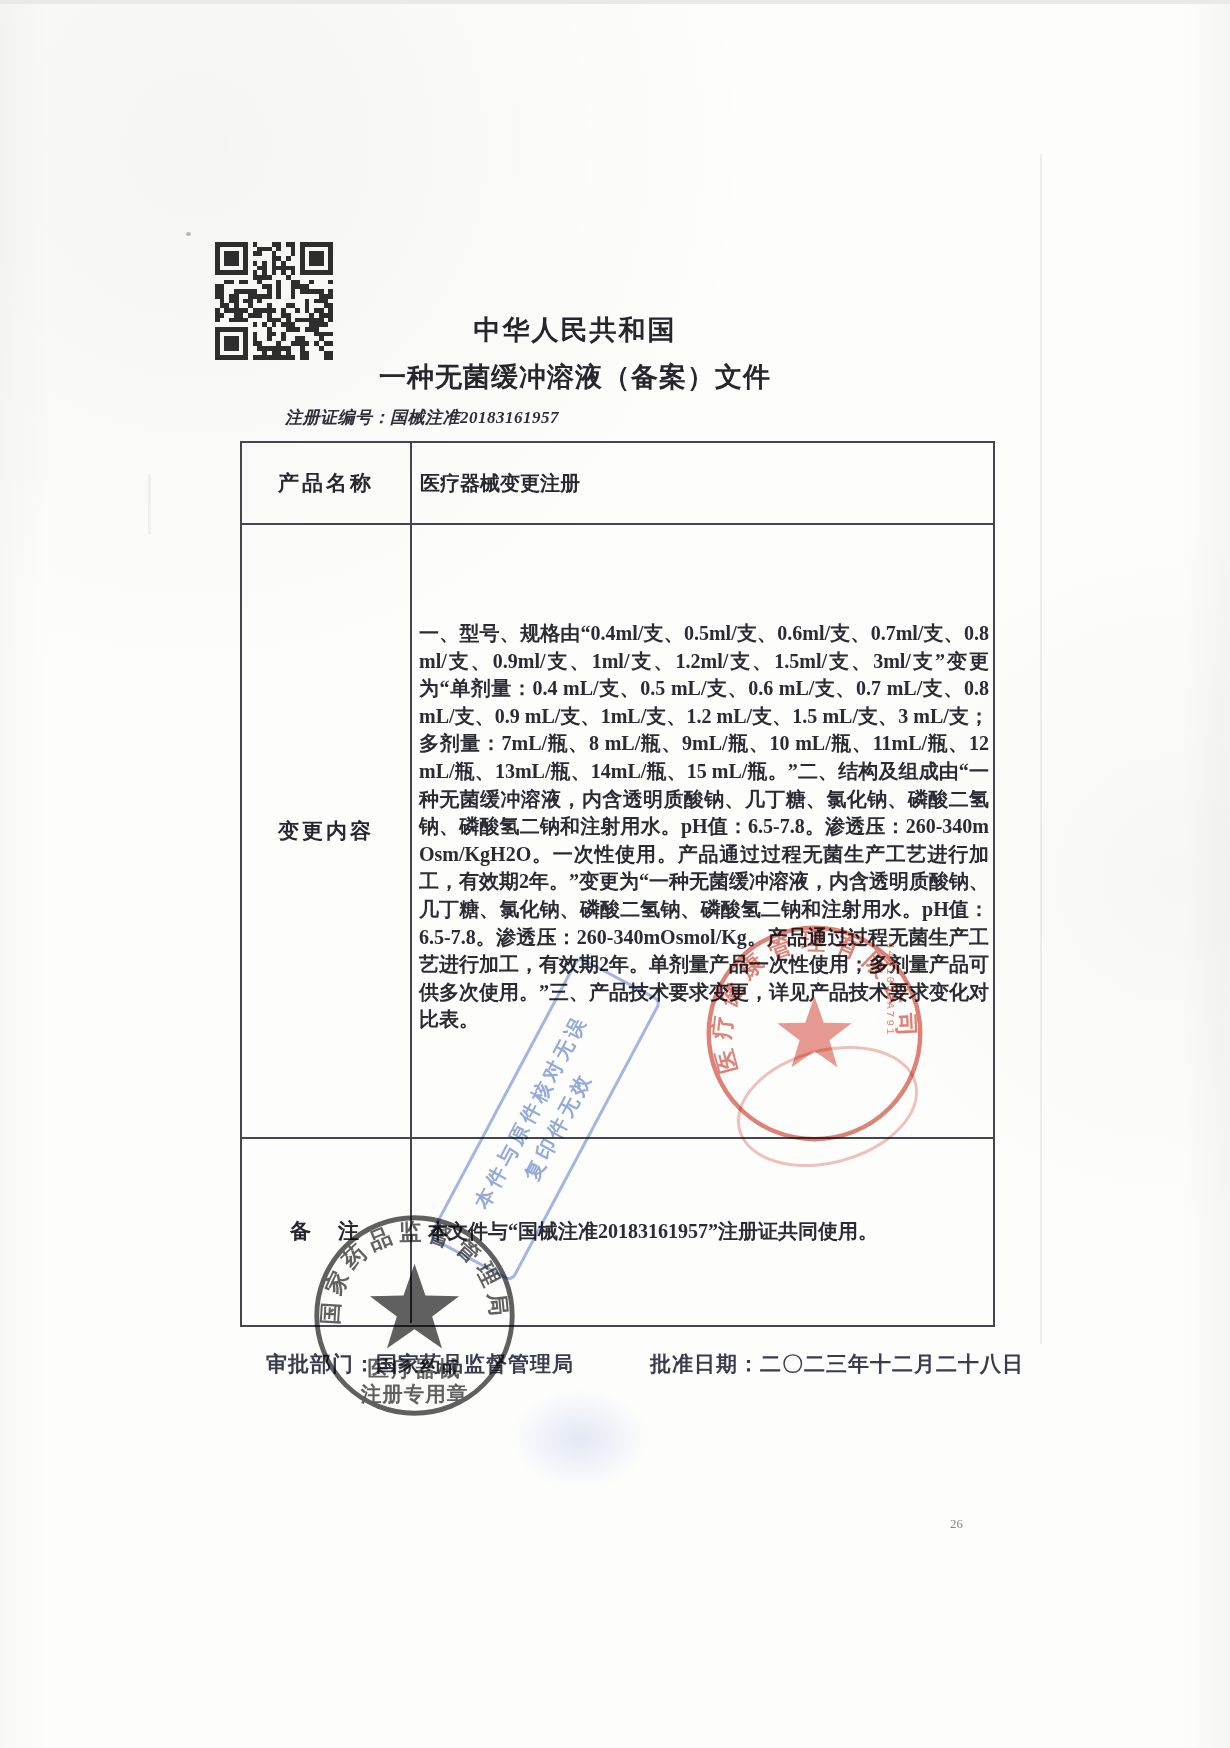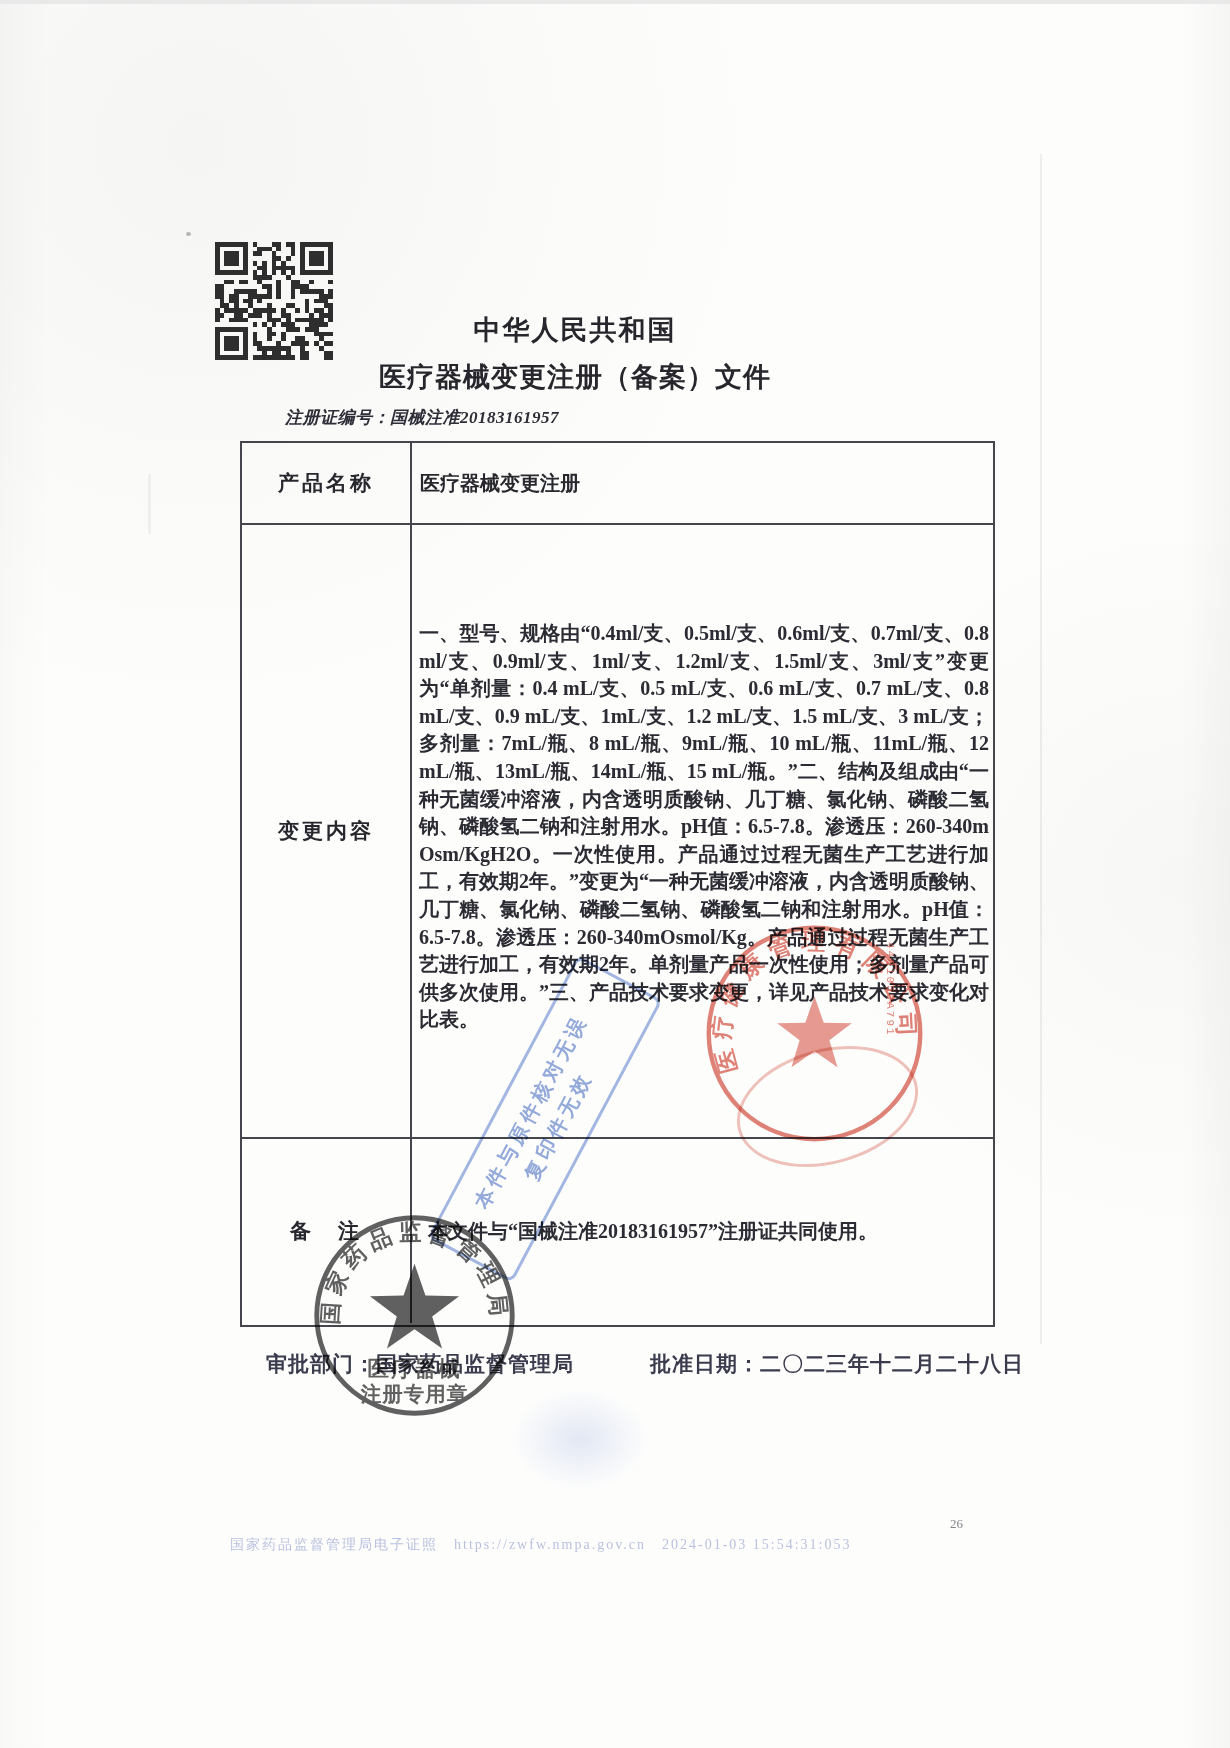--- a/index.html
+++ b/index.html
@@ -399,21 +399,21 @@
           <rect x="18" y="24" width="1" height="1"></rect>
           <rect x="19" y="24" width="1" height="1"></rect>
           <rect x="23" y="24" width="1" height="1"></rect>
           <rect x="24" y="24" width="1" height="1"></rect>
         </g>
       </svg>
   </div>
 
   <div class="abs title-wrap">
     <div class="title-line1">中华人民共和国</div>
-    <div class="title-line2">医疗器械变更注册（备案）文件</div>
+    <div class="title-line2">一种无菌缓冲溶液（备案）文件</div>
   </div>
 
   <div class="abs reg-line">注册证编号：国械注准20183161957</div>
 
   <div class="abs doc-table">
     <div class="t-row r1">
       <div class="t-label">产品名称</div>
       <div class="t-value v1">医疗器械变更注册</div>
     </div>
     <div class="t-row r2">
@@ -457,20 +457,19 @@
         <textPath href="#grayArc" startOffset="4">国家药品监督管理局</textPath>
       </text>
       <polygon fill="#4b4b4b" points="110,57 121.2,89.6 155.6,90.2 128.1,110.9 138.2,143.8 110,124 81.8,143.8 91.9,110.9 64.4,90.2 98.8,89.6"></polygon>
       <text x="110" y="172" text-anchor="middle" font-size="22" font-weight="bold" fill="#4b4b4b" letter-spacing="2" font-family="sans-serif">医疗器械</text>
       <text x="110" y="197" text-anchor="middle" font-size="21" font-weight="bold" fill="#4b4b4b" letter-spacing="1" font-family="sans-serif">注册专用章</text>
     </svg>
   </div>
 
   <div class="abs ink-smudge"></div>
 
-  <div class="abs cert-line">国家药品监督管理局电子证照　https://zwfw.nmpa.gov.cn　2024-01-03 15:54:31:053</div>
 
   <div class="abs page-num">26</div>
 
   <div class="abs scan-line-right"></div>
   <div class="abs corner-dot"></div>
   <div class="abs edge-mark"></div>
 </div>
 
 </body></html>

